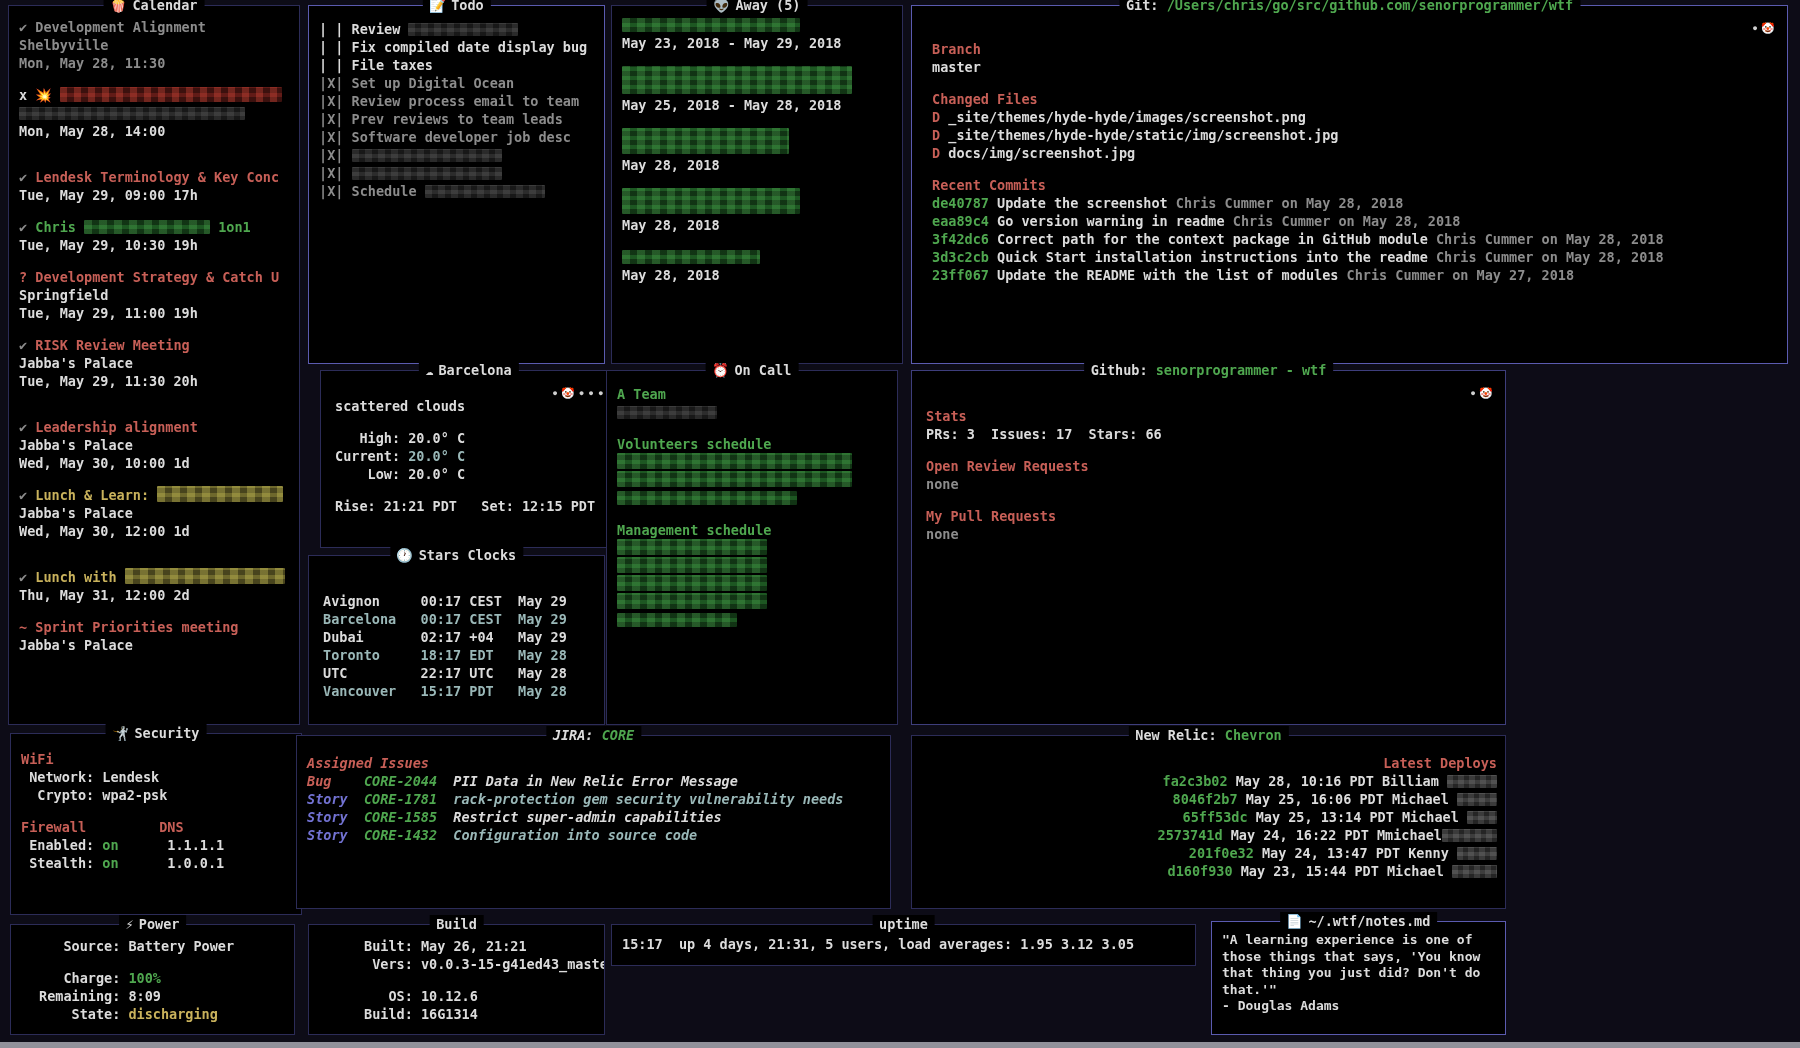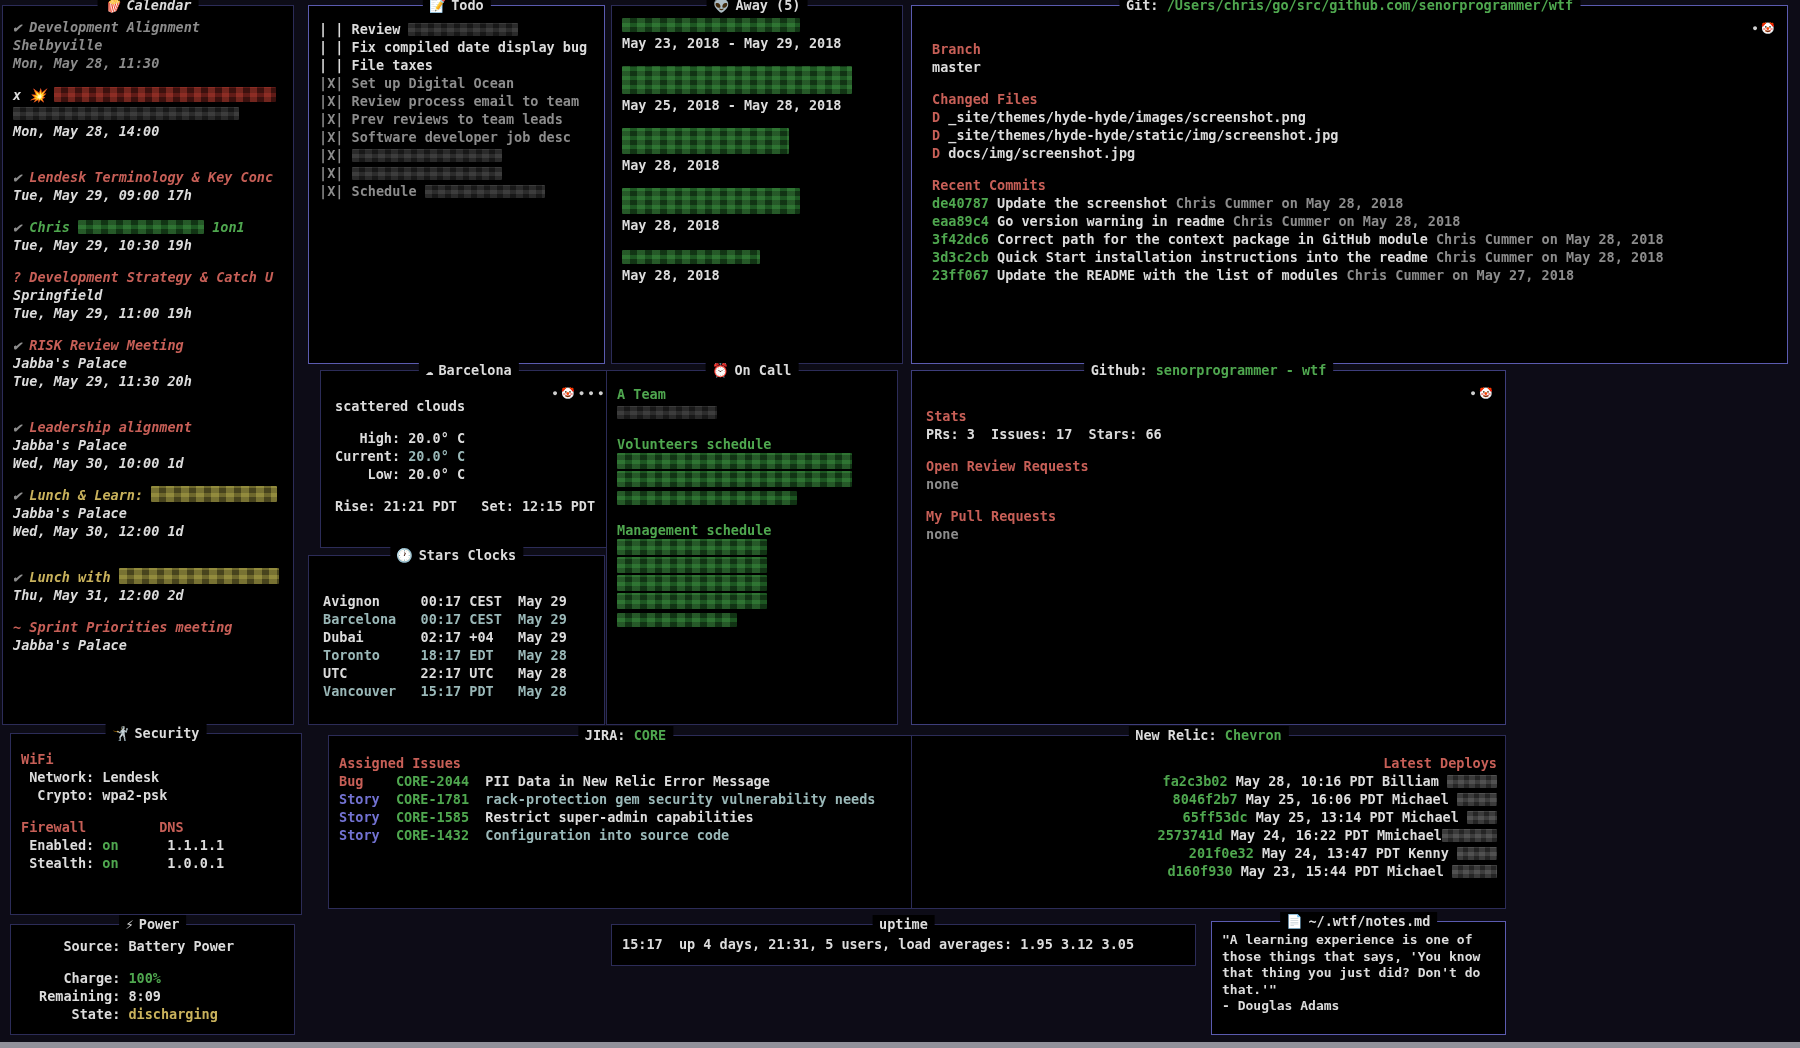--- a/index.html
+++ b/index.html
@@ -42,30 +42,30 @@
     repeating-linear-gradient(0deg, rgba(0,0,0,.40) 0 4px, rgba(0,0,0,0) 4px 8px),
     #3d3d3d;}
   .c-fg{color:var(--fg,#dcdcdc);}
   .c-dim{color:var(--dim,#8c8c8c);}
   .c-red{color:var(--red,#c75f57);}
   .c-green{color:var(--green,#4fa74f);}
   .c-yellow{color:var(--yellow,#c9b25c);}
   .c-blue{color:var(--blue,#7272d2);}
   .c-cyan{color:var(--cyan,#9ab8b8);}
   
-  .p-calendar {left:2px;  top:5px;   width:290px; height:718px;font-style:italic;}
+  .p-calendar {left:8px;  top:5px;   width:290px; height:718px;}
   .p-todo     {left:308px; top:5px;   width:295px; height:357px;}
   .p-away     {left:611px; top:5px;   width:290px; height:357px;}
   .p-git      {left:911px; top:5px;   width:875px; height:357px;}
   .p-barcelona{left:308px; top:370px; width:295px; height:176px;margin-left:12px;}
   .p-clocks   {left:308px; top:555px; width:295px; height:168px;}
   .p-oncall   {left:606px; top:370px; width:290px; height:353px;}
   .p-github   {left:911px; top:370px; width:593px; height:353px;}
   .p-security {left:10px;  top:733px; width:290px; height:180px;}
-  .p-jira     {left:328px; top:735px; width:593px; height:172px;}
+  .p-jira     {left:296px; top:735px; width:593px; height:172px;font-style:italic;}
   .p-newrelic {left:911px; top:735px; width:593px; height:172px;}
   .p-power    {left:10px;  top:924px; width:283px; height:109px;}
   .p-build    {left:308px; top:924px; width:295px; height:109px;}
   .p-uptime   {left:611px; top:924px; width:583px; height:40px;}
   .p-notes    {left:1211px;top:921px; width:293px; height:112px;}
   .p-todo .pbody{padding-top:14px;}
   .p-away .pbody{padding-top:10px;}
   .p-git .pbody{padding-top:34px;padding-left:20px;}
   .p-barcelona .pbody{padding-top:26px;padding-left:14px;}
   .p-clocks .pbody{padding-top:36px;padding-left:14px;}
@@ -129,20 +129,24 @@
       <div class="pbody"><div class="row"><span class="c-red">Assigned Issues</span></div><div class="row"><span class="c-red">Bug    </span><span class="c-green">CORE-2044  </span><span class="c-fg">PII Data in New Relic Error Message</span></div><div class="row"><span class="c-blue">Story  </span><span class="c-green">CORE-1781  </span><span class="c-cyan">rack-protection gem security vulnerability needs</span></div><div class="row"><span class="c-blue">Story  </span><span class="c-green">CORE-1585  </span><span class="c-fg">Restrict super-admin capabilities</span></div><div class="row"><span class="c-blue">Story  </span><span class="c-green">CORE-1432  </span><span class="c-cyan">Configuration into source code</span></div></div>
     </div>
   <div class="panel p-newrelic">
       <div class="ptitle"><span class="c-fg">New Relic: </span><span class="c-green">Chevron</span></div>
       <div class="pbody"><div class="row"><span class="c-red">Latest Deploys</span></div><div class="row"><span class="c-green">fa2c3b02</span><span class="c-fg"> May 28, 10:16 PDT Billiam </span><span class="rd rd-rgray" style="width: 50px; height: 13px;"></span></div><div class="row"><span class="c-green">8046f2b7</span><span class="c-fg"> May 25, 16:06 PDT Michael </span><span class="rd rd-rgray" style="width: 40px; height: 13px;"></span></div><div class="row"><span class="c-green">65ff53dc</span><span class="c-fg"> May 25, 13:14 PDT Michael </span><span class="rd rd-rgray" style="width: 30px; height: 13px;"></span></div><div class="row"><span class="c-green">2573741d</span><span class="c-fg"> May 24, 16:22 PDT Mmichael</span><span class="rd rd-rgray" style="width: 55px; height: 13px;"></span></div><div class="row"><span class="c-green">201f0e32</span><span class="c-fg"> May 24, 13:47 PDT Kenny </span><span class="rd rd-rgray" style="width: 40px; height: 13px;"></span></div><div class="row"><span class="c-green">d160f930</span><span class="c-fg"> May 23, 15:44 PDT Michael </span><span class="rd rd-rgray" style="width: 45px; height: 13px;"></span></div></div>
     </div>
   <div class="panel p-power">
       <div class="ptitle"><span class="picon">⚡</span><span class="c-fg">Power</span></div>
       <div class="pbody"><div class="row"><span class="c-fg">   Source: Battery Power</span></div><div class="blank" style="height: 14px;"></div><div class="row"><span class="c-fg">   Charge: </span><span class="c-green">100%</span></div><div class="row"><span class="c-fg">Remaining: 8:09</span></div><div class="row"><span class="c-fg">    State: </span><span class="c-yellow">discharging</span></div></div>
     </div>
+  <div class="panel p-build">
+      <div class="ptitle"><span class="c-fg">Build</span></div>
+      <div class="pbody"><div class="row"><span class="c-fg">Built: May 26, 21:21</span></div><div class="row"><span class="c-fg"> Vers: v0.0.3-15-g41ed43_maste</span></div><div class="blank" style="height: 14px;"></div><div class="row"><span class="c-fg">   OS: 10.12.6</span></div><div class="row"><span class="c-fg">Build: 16G1314</span></div></div>
+    </div>
   <div class="panel p-uptime">
       <div class="ptitle"><span class="c-fg">uptime</span></div>
       <div class="pbody"><div class="row"><span class="c-fg">15:17  up 4 days, 21:31, 5 users, load averages: 1.95 3.12 3.05</span></div></div>
     </div>
   <div class="panel p-notes bright">
       <div class="ptitle"><span class="picon">📄</span><span class="c-fg">~/.wtf/notes.md</span></div>
       <div class="pbody"><div class="row"><span class="c-fg">"A learning experience is one of</span></div><div class="row"><span class="c-fg">those things that says, 'You know</span></div><div class="row"><span class="c-fg">that thing you just did? Don't do</span></div><div class="row"><span class="c-fg">that.'"</span></div><div class="row"><span class="c-fg">- Douglas Adams</span></div></div>
     </div>
   <div class="window-edge"></div>
 </div>

